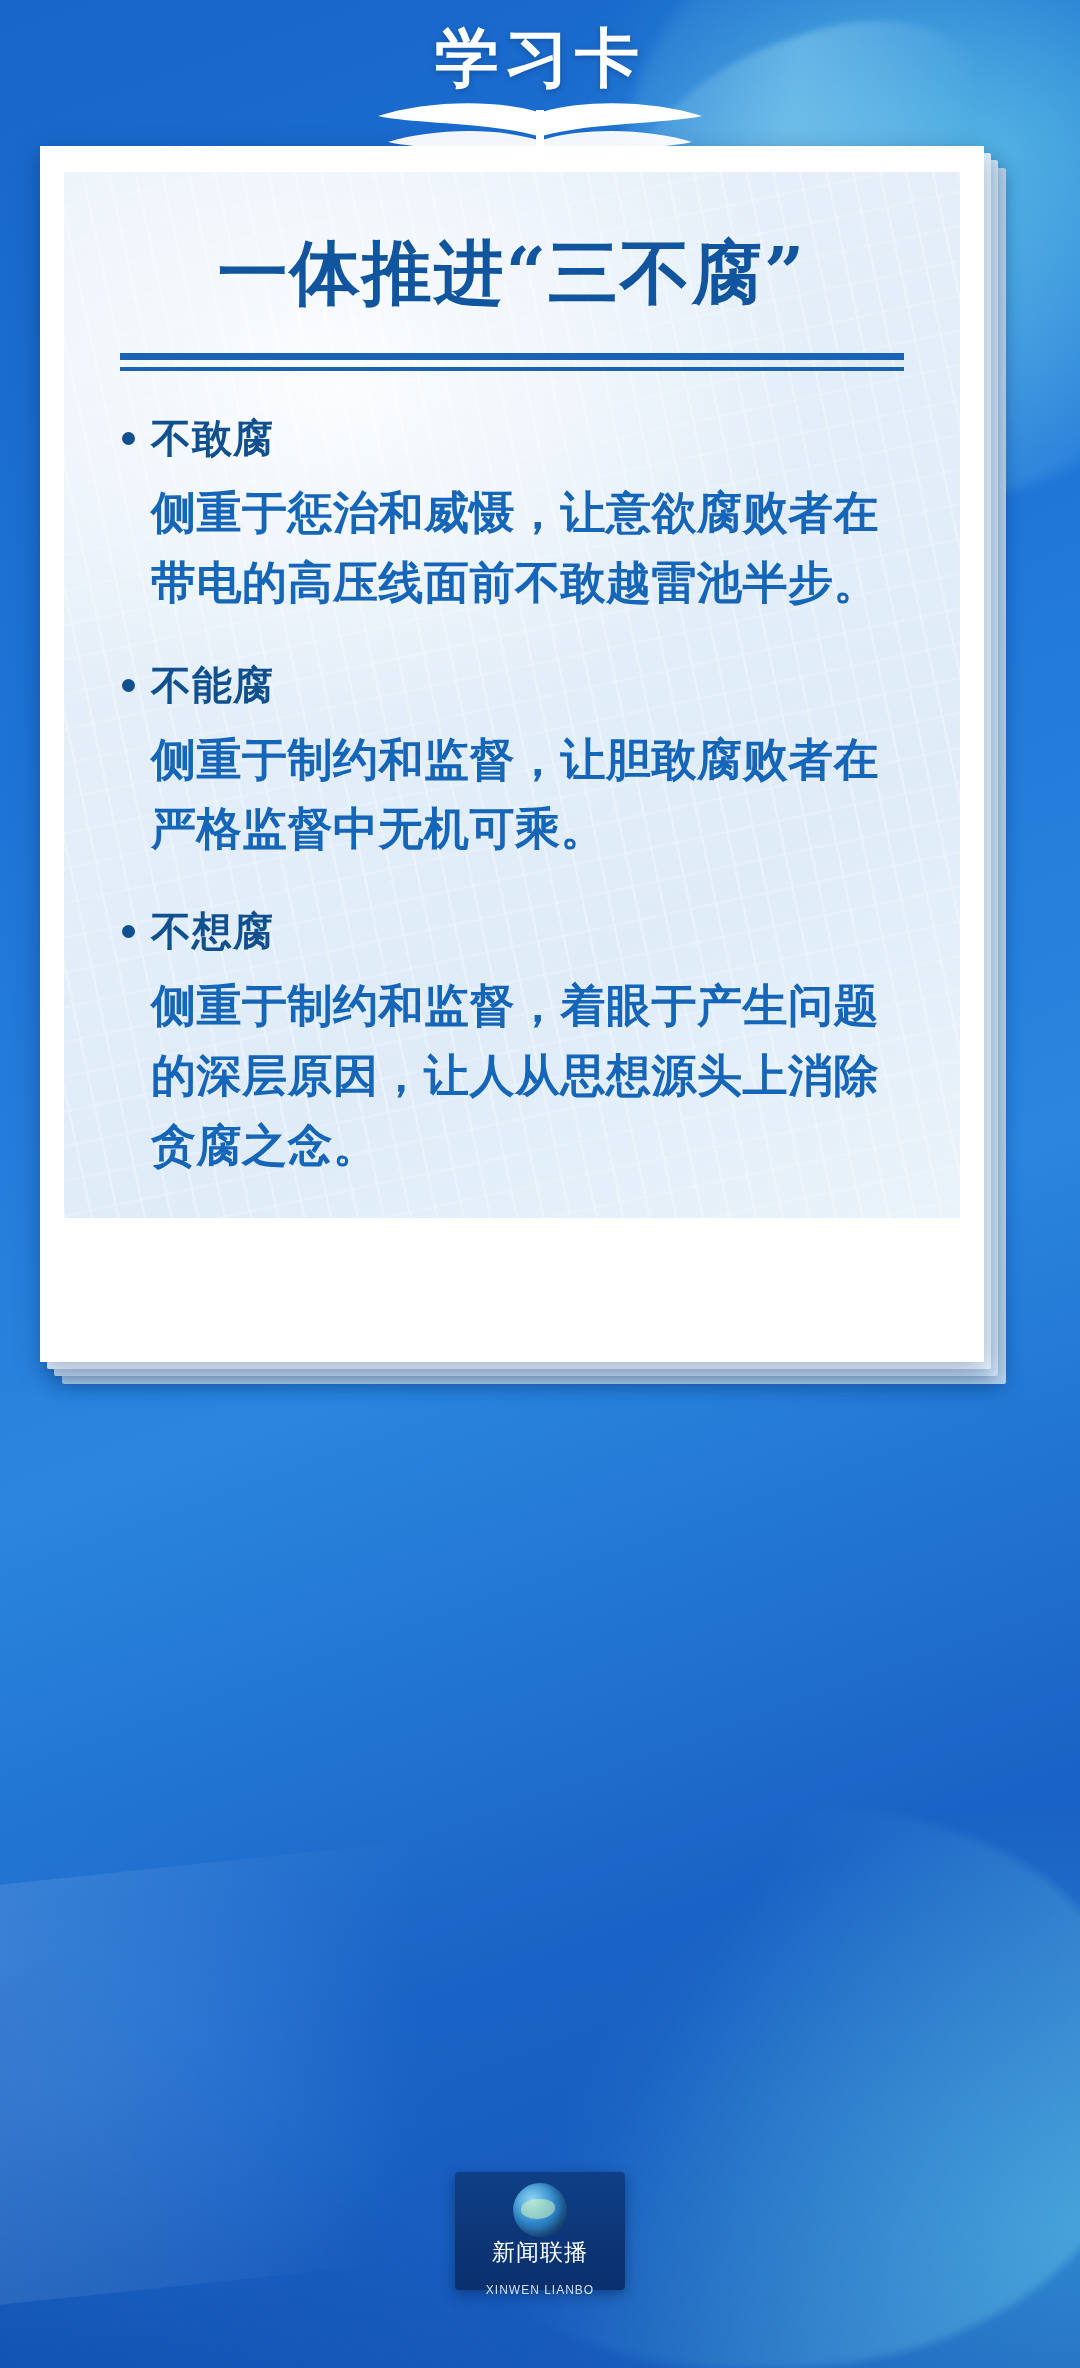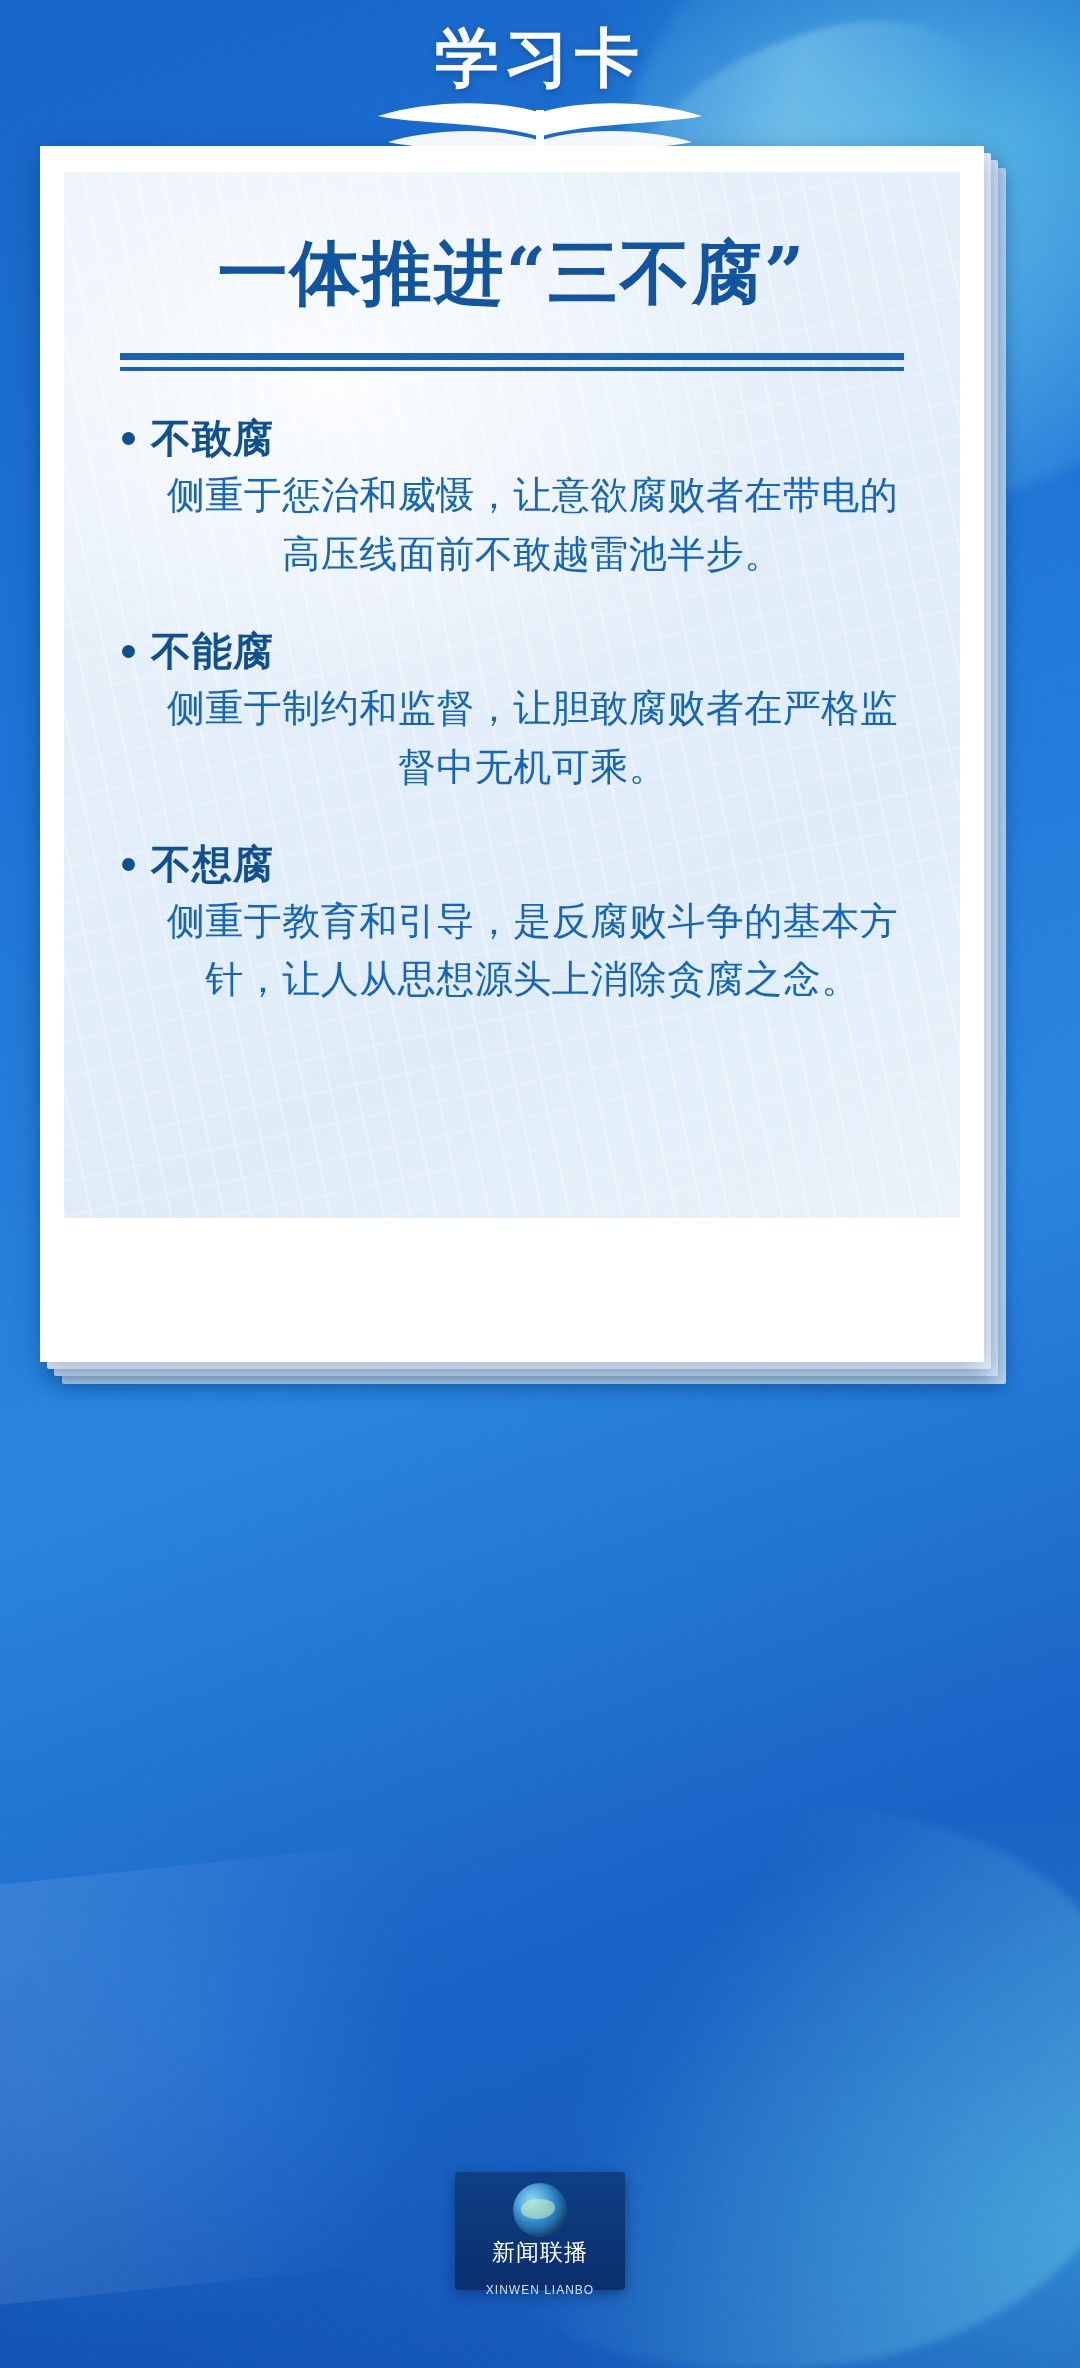--- a/index.html
+++ b/index.html
@@ -177,44 +177,45 @@
     line-height: 1.62;
     color: #1559a8;
     padding: 0 18px;
     text-align: justify;
     letter-spacing: 1px;
   }
 
   .section {
     margin-top: 40px;
     padding-left: 12px;
-    text-align: center;
   }
   .section-head {
     display: flex;
     align-items: center;
     font-size: 40px;
     font-weight: bold;
     color: #10508f;
     letter-spacing: 1px;
   }
   .bullet {
     width: 13px;
     height: 13px;
     border-radius: 50%;
     background: #10508f;
     margin-right: 16px;
     flex: 0 0 auto;
   }
   .section-body {
+    margin-top: 12px;
     margin-left: 29px;
-    font-size: 38px;
+    font-size: 45px;
     line-height: 1.55;
     color: #1565b8;
     letter-spacing: .5px;
+    font-weight: bold;
   }
 
   
   .logo {
     position: absolute;
     left: 50%;
     transform: translateX(-50%);
     bottom: 78px;
     width: 170px;
     height: 118px;
@@ -313,21 +314,21 @@
               <span>不能腐</span>
             </div>
             <div class="section-body">侧重于制约和监督，让胆敢腐败者在严格监督中无机可乘。</div>
           </div>
 
           <div class="section">
             <div class="section-head">
               <span class="bullet"></span>
               <span>不想腐</span>
             </div>
-            <div class="section-body">侧重于教育和引导，是反腐败斗争的基本方针，让人从思想源头上消除贪腐之念。</div>
+            <div class="section-body">侧重于制约和监督，着眼于产生问题的深层原因，让人从思想源头上消除贪腐之念。</div>
           </div>
 
         </div>
       </div>
     </div>
   </div>
 
   <div class="logo">
     <div class="globe"></div>
     <div class="logo-cn">新闻联播</div>

